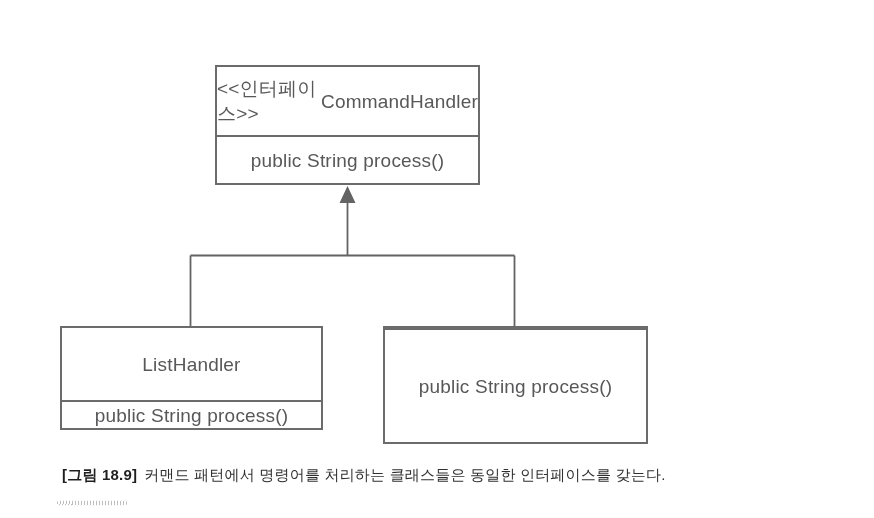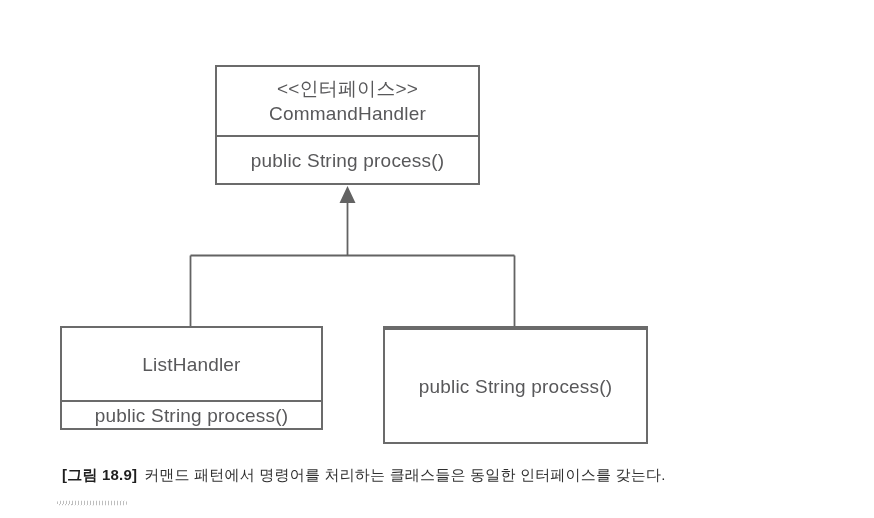--- a/index.html
+++ b/index.html
@@ -23,21 +23,21 @@
     position: absolute;
     border: 2px solid var(--box-border);
     background: var(--background);
     display: flex;
     flex-direction: column;
     color: var(--box-text);
     z-index: 2;
   }
   .compartment {
     display: flex;
-    flex-direction: column;
+    flex-direction: row;
     align-items: center;
     justify-content: center;
     font-size: 19px;
     line-height: 25px;
     letter-spacing: 0.2px;
   }
   .name-compartment { flex: 0 0 auto; }
   .method-compartment {
     flex: 1 1 auto;
     border-top: 2px solid var(--box-border);

